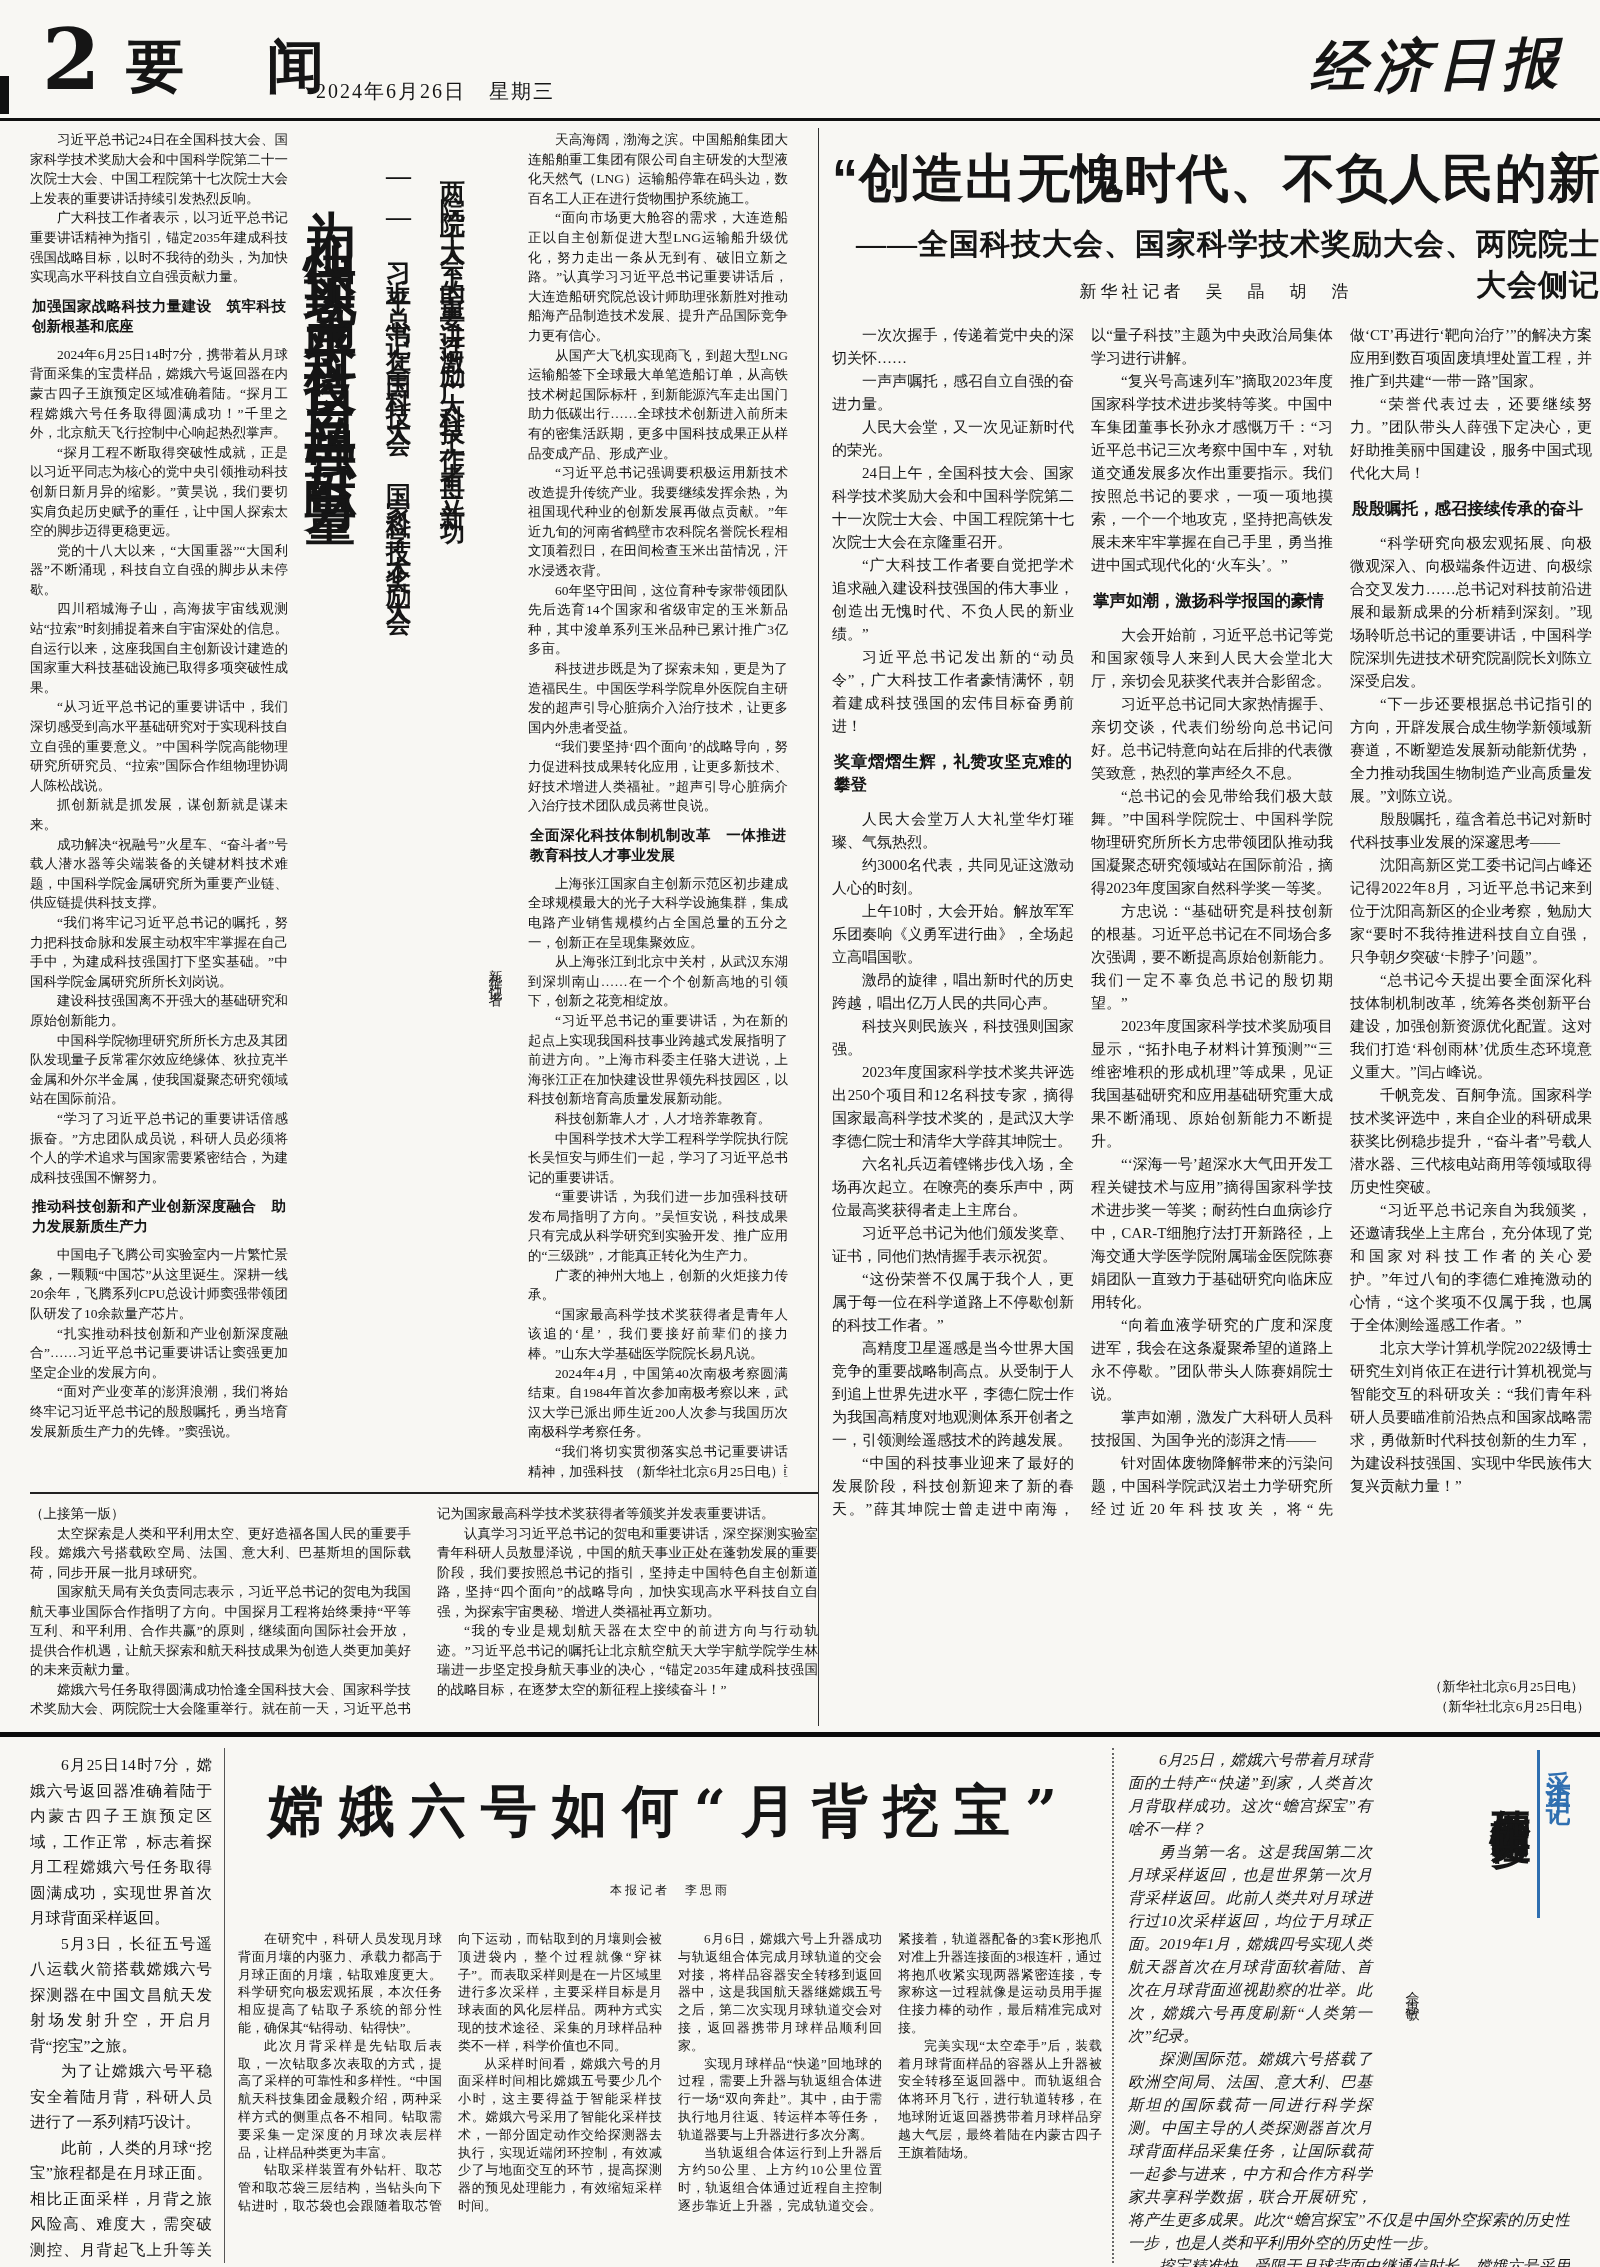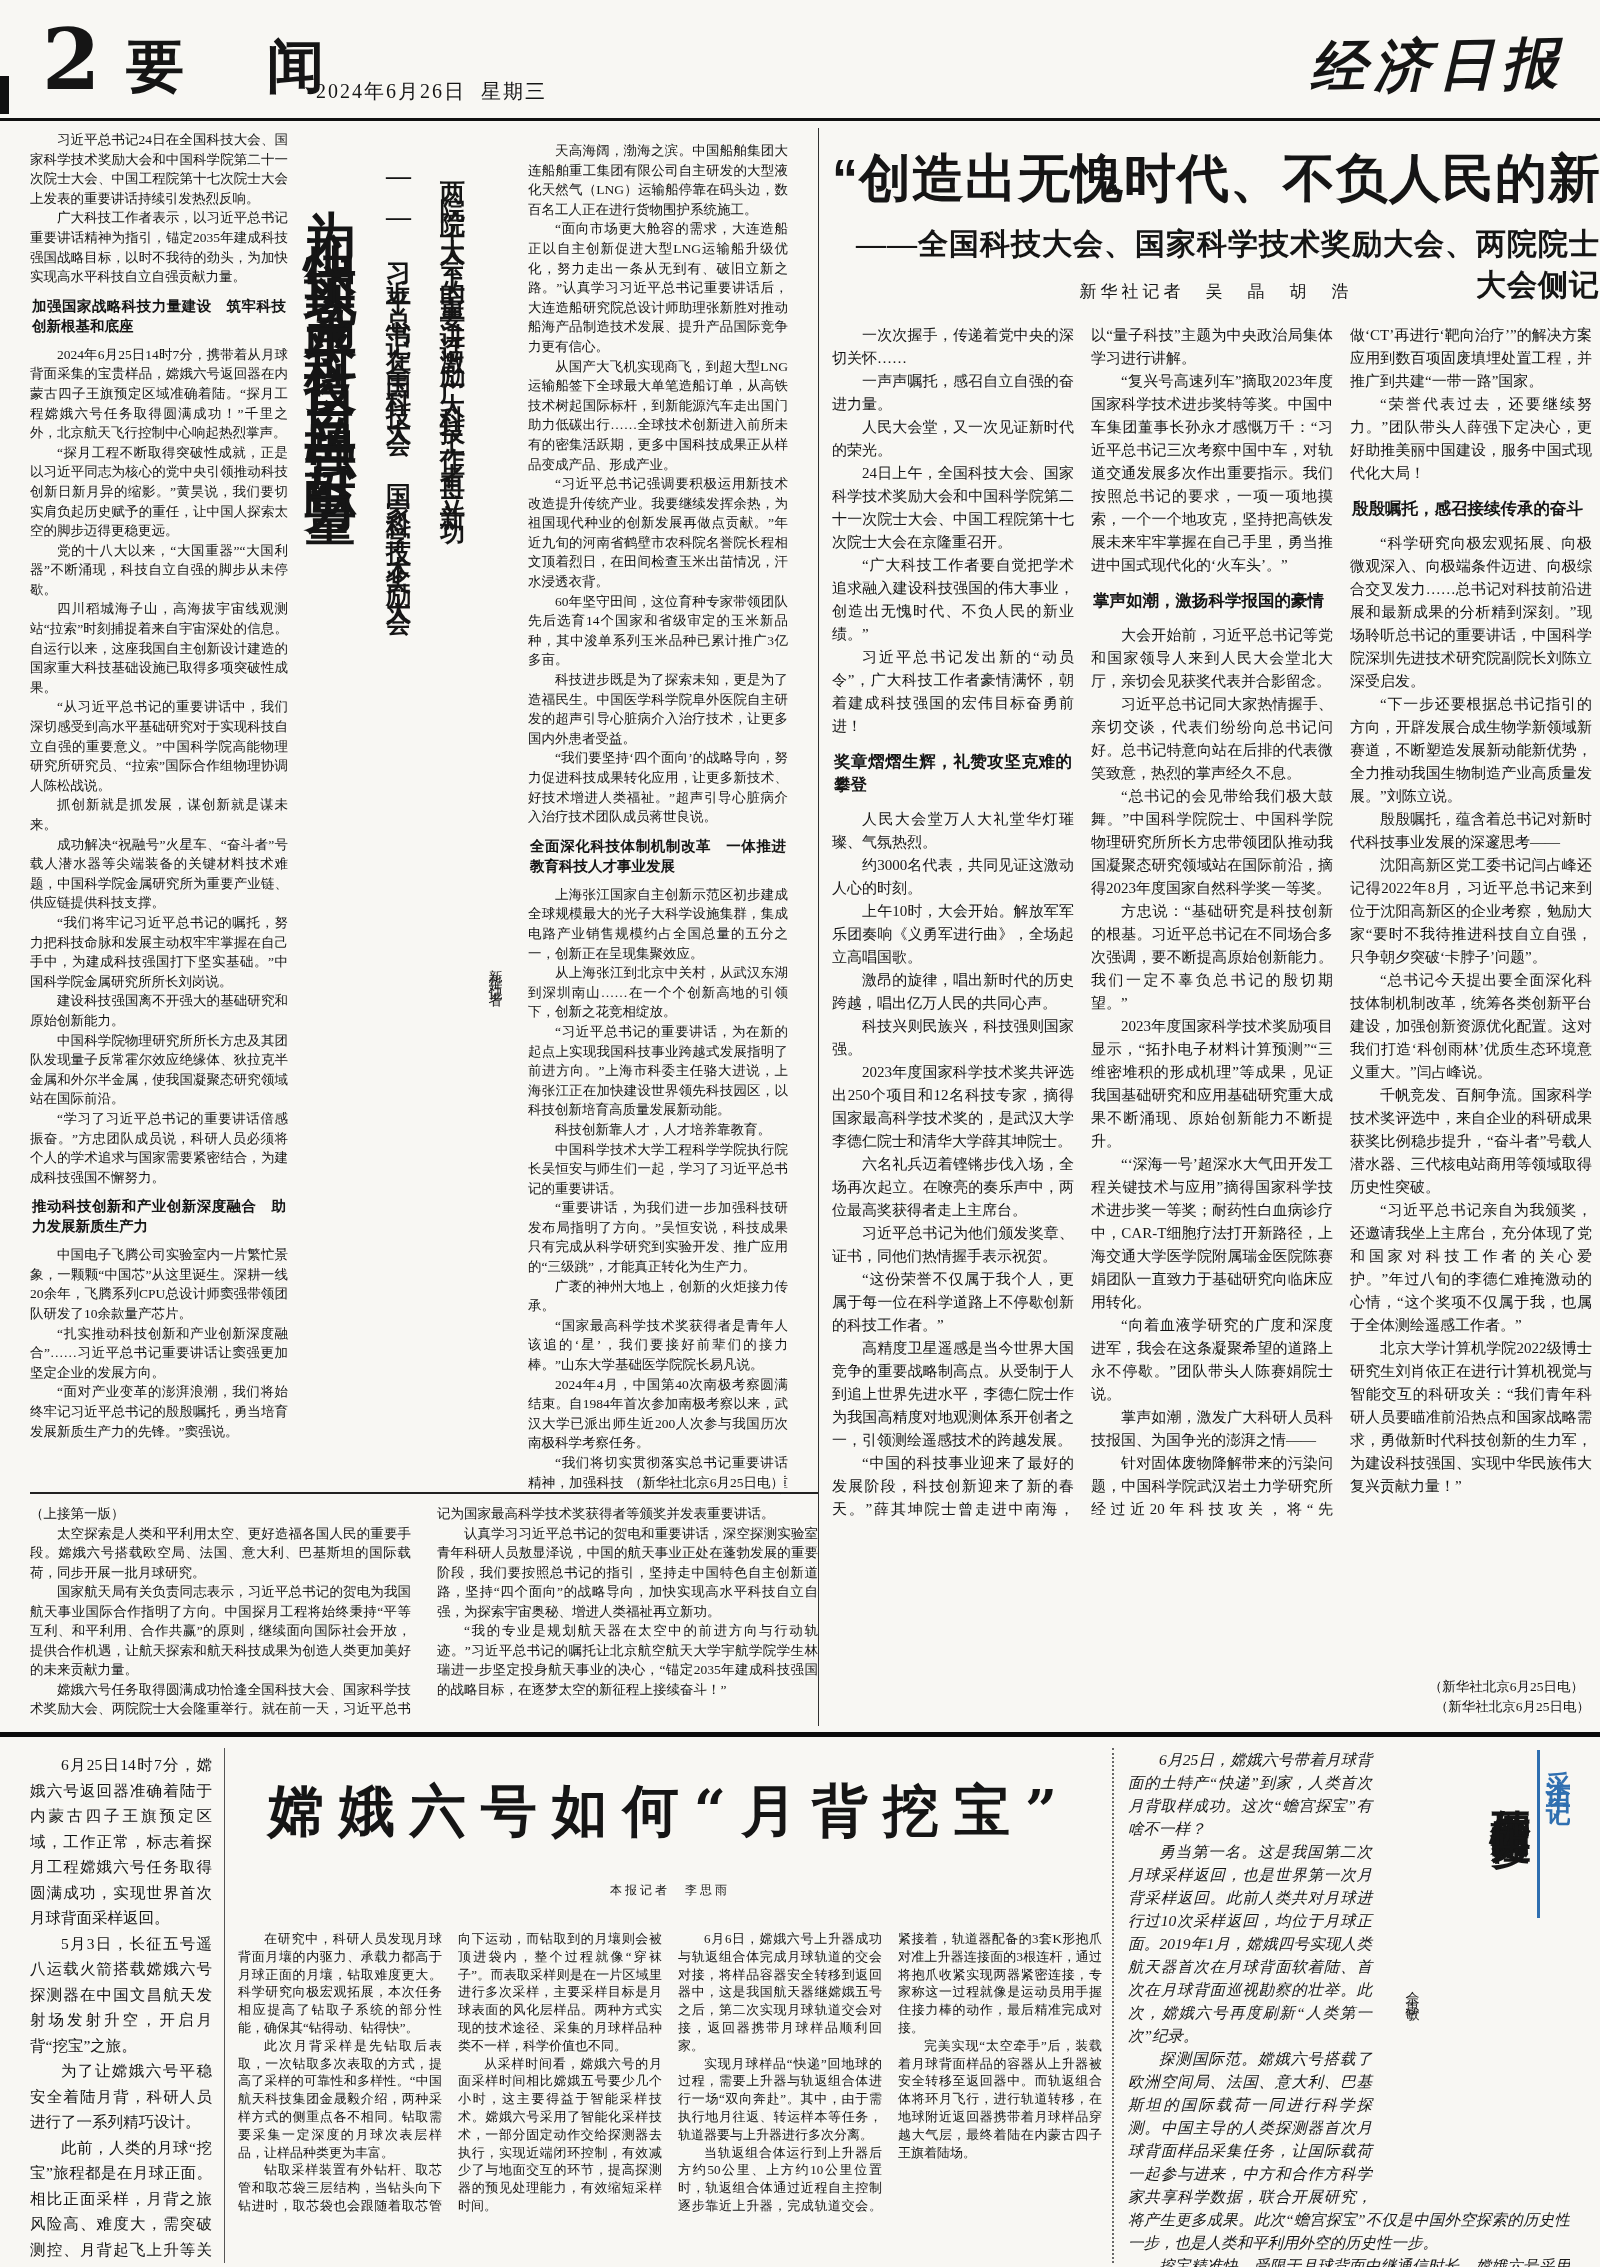--- a/index.html
+++ b/index.html
@@ -83,21 +83,21 @@
 
 <div class="page">
 
   <div class="edge-mark"></div>
 
   <div class="header">
     <div class="page-num">2</div>
     <div class="section-name">要 闻</div>
     <div class="date-line">
       <span>2024年6月26日</span>
-      <span style="margin-left:8px;">星期三</span>
+      <span style="margin-left:16px;">星期三</span>
     </div>
     <div class="masthead">经济日报</div>
   </div>
   <div class="header-rule"></div>
 
   <div class="left-article">
     <div class="colA">
         <p class="para">习近平总书记24日在全国科技大会、国家科学技术奖励大会和中国科学院第二十一次院士大会、中国工程院第十七次院士大会上发表的重要讲话持续引发热烈反响。</p>
         <p class="para">广大科技工作者表示，以习近平总书记重要讲话精神为指引，锚定2035年建成科技强国战略目标，以时不我待的劲头，为加快实现高水平科技自立自强贡献力量。</p>
         <div class="sub-head">加强国家战略科技力量建设　筑牢科技创新根基和底座</div>
@@ -116,21 +116,21 @@
         <p class="para">中国电子飞腾公司实验室内一片繁忙景象，一颗颗“中国芯”从这里诞生。深耕一线20余年，飞腾系列CPU总设计师窦强带领团队研发了10余款量产芯片。</p>
         <p class="para">“扎实推动科技创新和产业创新深度融合”……习近平总书记重要讲话让窦强更加坚定企业的发展方向。</p>
         <p class="para">“面对产业变革的澎湃浪潮，我们将始终牢记习近平总书记的殷殷嘱托，勇当培育发展新质生产力的先锋。”窦强说。</p>
       </div>
 
     <div class="big-vtitle v">为加快实现高水平科技自立自强贡献力量</div>
     <div class="sub-vcol v c1">——习近平总书记在全国科技大会、国家科学技术奖励大会、</div>
     <div class="sub-vcol v c2">两院院士大会上的重要讲话激励广大科技工作者再立新功</div>
     <div class="v-byline v">新华社记者</div>
 
-    <div class="colC" style="position:absolute;margin-top:11px;">
+    <div class="colC" style="position:absolute;">
       <div>
           <p class="para">天高海阔，渤海之滨。中国船舶集团大连船舶重工集团有限公司自主研发的大型液化天然气（LNG）运输船停靠在码头边，数百名工人正在进行货物围护系统施工。</p>
           <p class="para">“面向市场更大舱容的需求，大连造船正以自主创新促进大型LNG运输船升级优化，努力走出一条从无到有、破旧立新之路。”认真学习习近平总书记重要讲话后，大连造船研究院总设计师助理张新胜对推动船海产品制造技术发展、提升产品国际竞争力更有信心。</p>
           <p class="para">从国产大飞机实现商飞，到超大型LNG运输船签下全球最大单笔造船订单，从高铁技术树起国际标杆，到新能源汽车走出国门助力低碳出行……全球技术创新进入前所未有的密集活跃期，更多中国科技成果正从样品变成产品、形成产业。</p>
           <p class="para">“习近平总书记强调要积极运用新技术改造提升传统产业。我要继续发挥余热，为祖国现代种业的创新发展再做点贡献。”年近九旬的河南省鹤壁市农科院名誉院长程相文顶着烈日，在田间检查玉米出苗情况，汗水浸透衣背。</p>
           <p class="para">60年坚守田间，这位育种专家带领团队先后选育14个国家和省级审定的玉米新品种，其中浚单系列玉米品种已累计推广3亿多亩。</p>
           <p class="para">科技进步既是为了探索未知，更是为了造福民生。中国医学科学院阜外医院自主研发的超声引导心脏病介入治疗技术，让更多国内外患者受益。</p>
           <p class="para">“我们要坚持‘四个面向’的战略导向，努力促进科技成果转化应用，让更多新技术、好技术增进人类福祉。”超声引导心脏病介入治疗技术团队成员蒋世良说。</p>
           <div class="sub-head">全面深化科技体制机制改革　一体推进教育科技人才事业发展</div>
           <p class="para">上海张江国家自主创新示范区初步建成全球规模最大的光子大科学设施集群，集成电路产业销售规模约占全国总量的五分之一，创新正在呈现集聚效应。</p>

